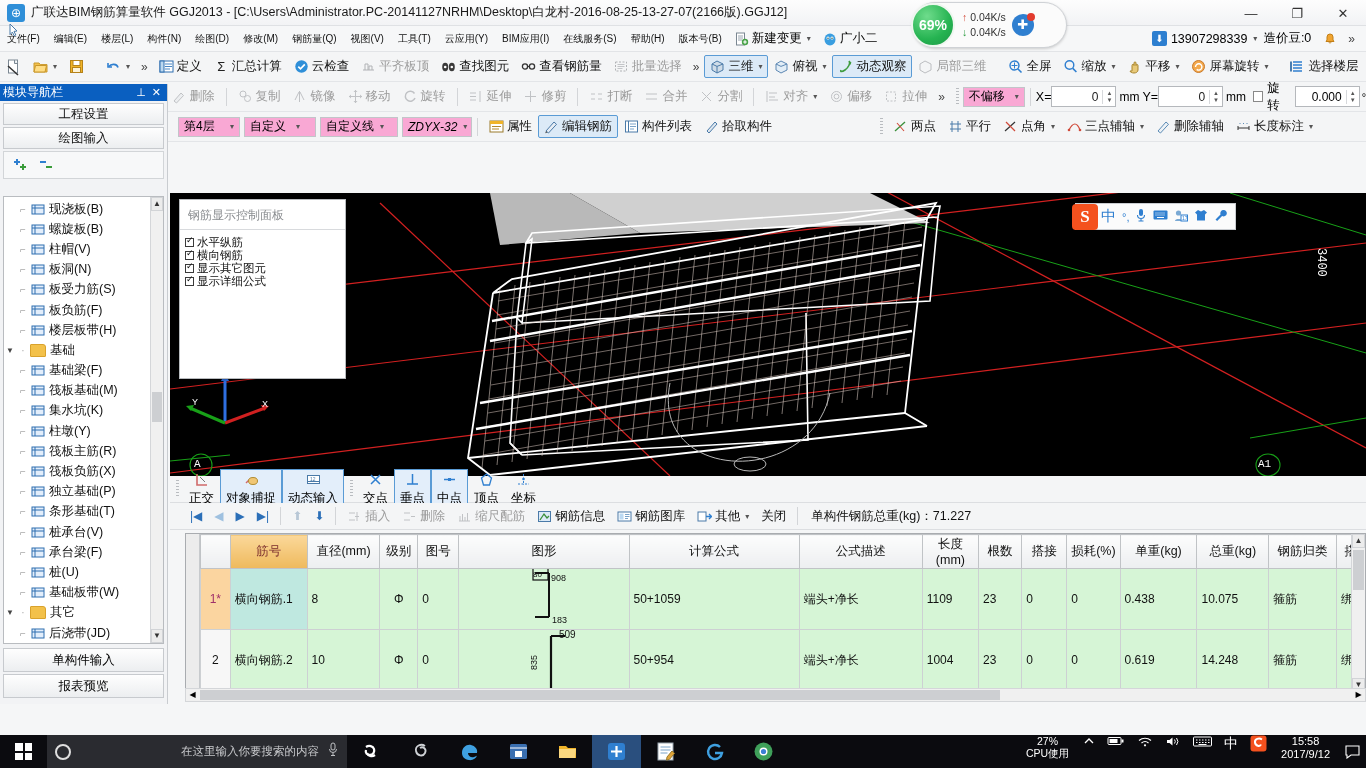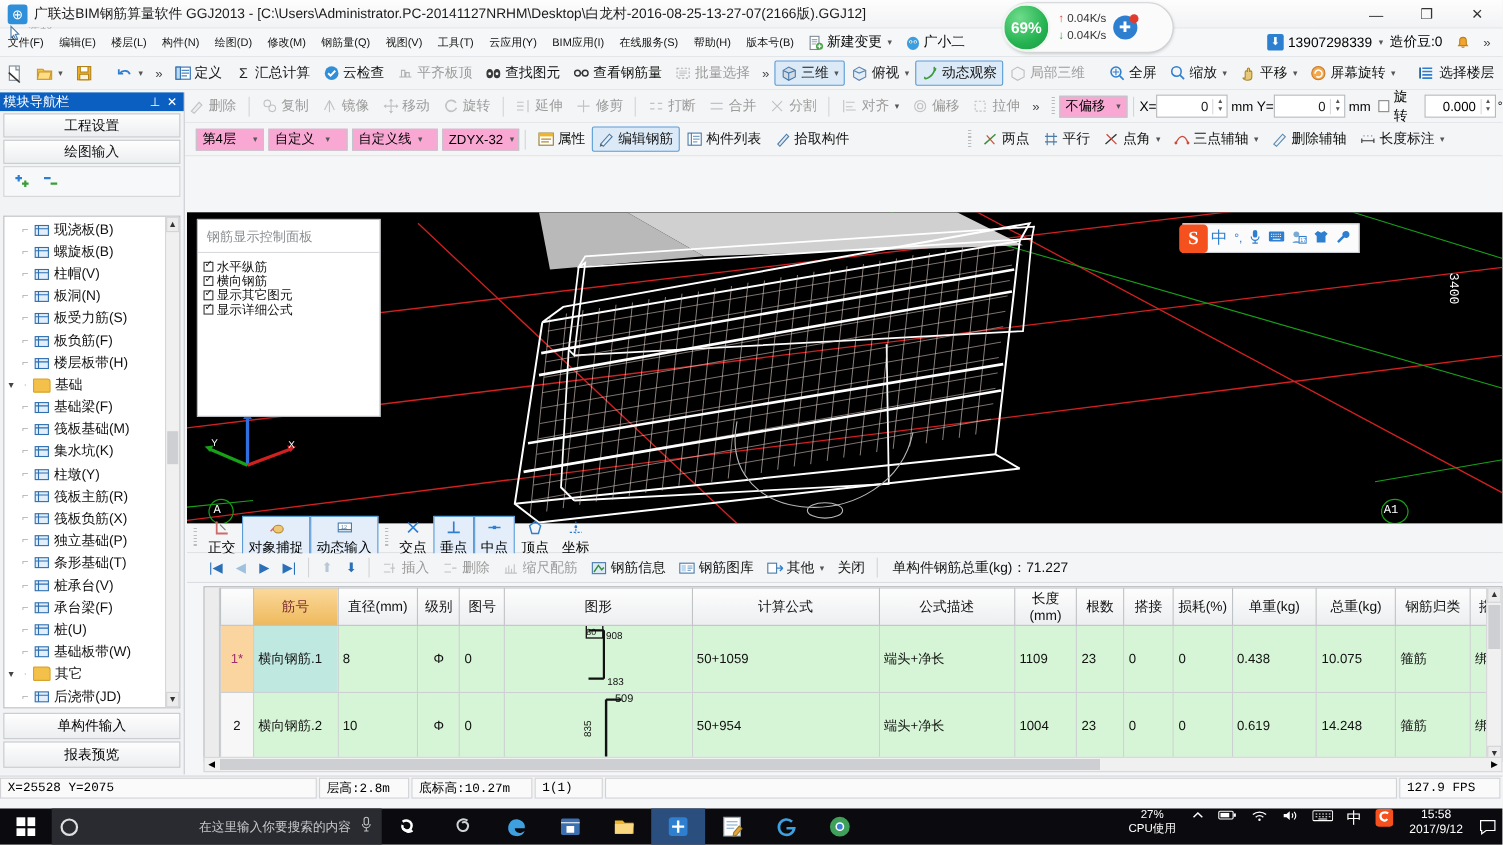--- a/index.html
+++ b/index.html
@@ -569,21 +569,21 @@
       <span class="cb">▾</span>
     </div>
     <div class="combo" style="width:72px;margin-left:4px;">
       <span class="cv">自定义</span>
       <span class="cb">▾</span>
     </div>
     <div class="combo" style="width:78px;margin-left:4px;">
       <span class="cv">自定义线</span>
       <span class="cb">▾</span>
     </div>
-    <div class="combo" style="width:70px;margin-left:4px;">
+    <div class="combo" style="width:70px;margin-left:4px;font-style:italic;">
       <span class="cv">ZDYX-32</span>
       <span class="cb">▾</span>
     </div>
     <div class="sep"></div>
     <div class="tbtn">
       <svg class="i" viewBox="0 0 15 15">
           <rect x="1" y="2" width="13" height="11" fill="#fff" stroke="#9a7a2a"></rect>
           <rect x="1" y="2" width="13" height="3" fill="#f0b429"></rect>
           <path d="M3 7.5h9M3 10h7" stroke="#b48a2e"></path>
         </svg>
@@ -1334,28 +1334,20 @@
       <div style="position:absolute;left:1px;right:1px;top:16px;height:40px;background:#cdcfd2;"></div>
       <div class="sb-arr" style="position:absolute;bottom:0;left:0;right:0;">▼</div>
     </div>
   </div>
   <div class="tbl-hsb">
     <div style="position:absolute;left:0;top:0;width:13px;height:12px;text-align:center;font-size:8px;line-height:11px;">◀</div>
     <div class="hthumb"></div>
     <div style="position:absolute;right:0;top:0;width:13px;height:12px;text-align:center;font-size:8px;line-height:11px;">▶</div>
   </div>
 
-  <div class="status">
-    <div class="st-cell" style="width:288px;">X=25528  Y=2075</div>
-    <div class="st-cell" style="width:82px;">层高:2.8m</div>
-    <div class="st-cell" style="width:110px;">底标高:10.27m</div>
-    <div class="st-cell" style="width:62px;">1(1)</div>
-    <div class="st-cell" style="flex:1;"></div>
-    <div class="st-cell" style="width:92px;">127.9 FPS</div>
-  </div>
 
   <div class="taskbar">
     <div class="tb-start">
       <div class="winlogo">
           <div></div>
           <div></div>
           <div></div>
           <div></div>
         </div>
     </div>

